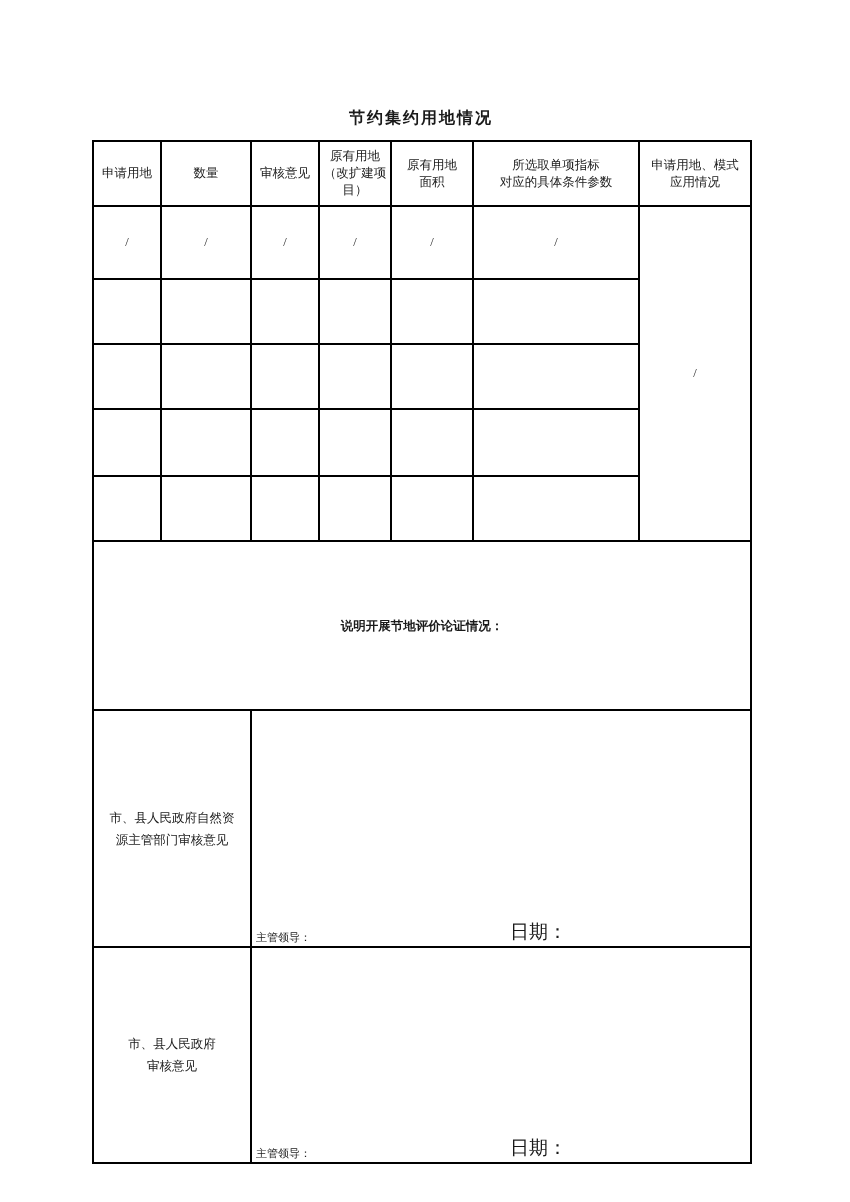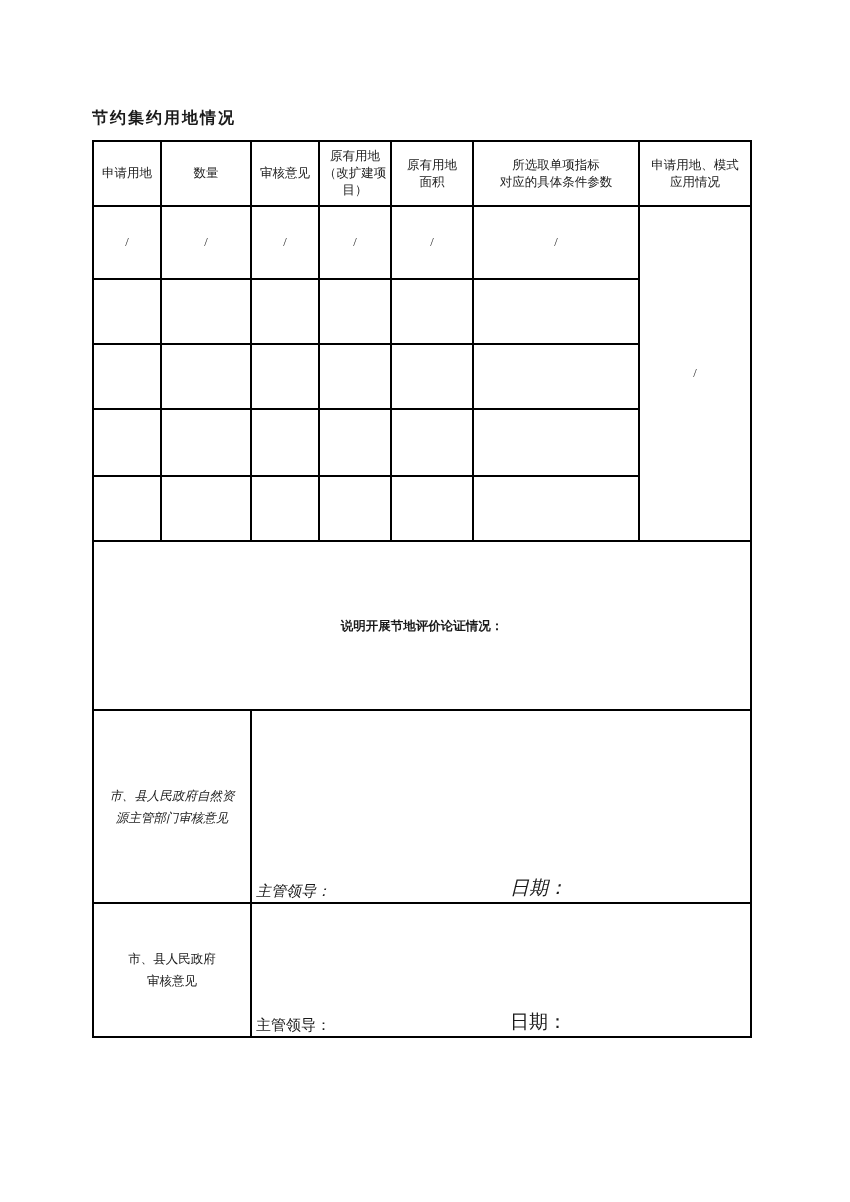--- a/index.html
+++ b/index.html
@@ -12,21 +12,21 @@
     width: 850px;
     height: 1202px;
     background: #ffffff;
     overflow: hidden;
   }
   .doc-title {
     position: absolute;
     left: 92px;
     top: 108px;
     width: 658px;
-    text-align: left;
+    text-align: center;
     font-size: 16px;
     font-weight: bold;
     letter-spacing: 2px;
     color: #1a1a1a;
     white-space: nowrap;
   }
   table.form-table {
     position: absolute;
     left: 92px;
     top: 140px;
@@ -47,22 +47,22 @@
     white-space: pre-line;
     padding: 2px 1px;
   }
   tr.r-head  { height: 65px; }
   tr.r1      { height: 73px; }
   tr.r2      { height: 65px; }
   tr.r3      { height: 65px; }
   tr.r4      { height: 67px; }
   tr.r5      { height: 65px; }
   tr.r-eval  { height: 169px; font-weight: bold; }
-  tr.r-sec2  { height: 193px; font-style: italic; }
-  tr.r-sec3  { height: 134px; }
+  tr.r-sec2  { height: 237px; }
+  tr.r-sec3  { height: 216px; }
   td.slash-cell {
     font-family: "Liberation Serif", serif;
     font-size: 13px;
     color: #555555;
   }
   td.eval-cell {
     text-align: left;
     vertical-align: top;
     padding: 5px 6px;
     font-size: 13px;
@@ -74,21 +74,21 @@
     white-space: pre-line;
     padding: 2px;
   }
   td.sec-content {
     position: relative;
   }
   td.sec-content .leader-label {
     position: absolute;
     left: 4px;
     bottom: 1px;
-    font-size: 15px;
+    font-size: 11px;
     white-space: nowrap;
   }
   td.sec-content .date-label {
     position: absolute;
     left: 258px;
     bottom: 1px;
     font-size: 19px;
     white-space: nowrap;
   }
 </style>

